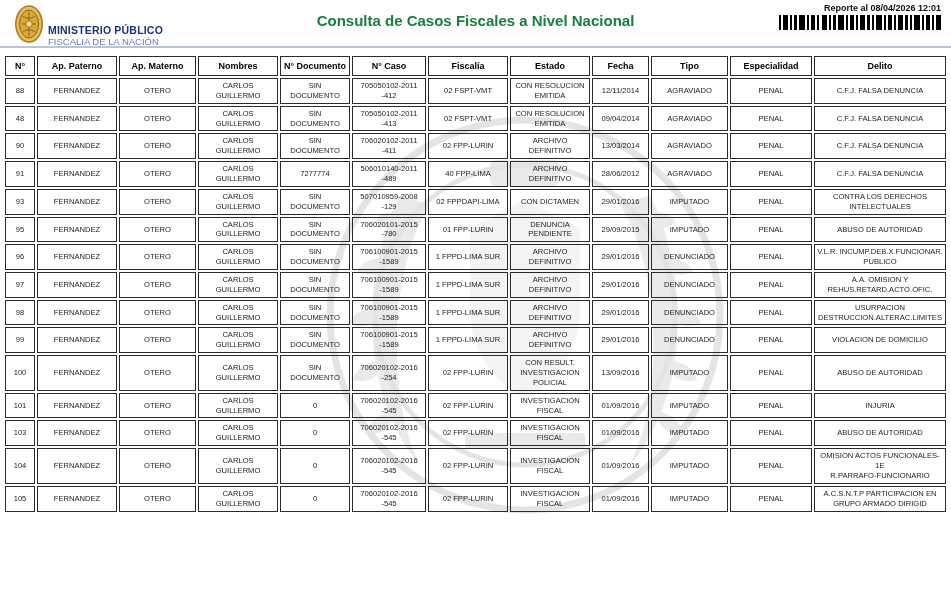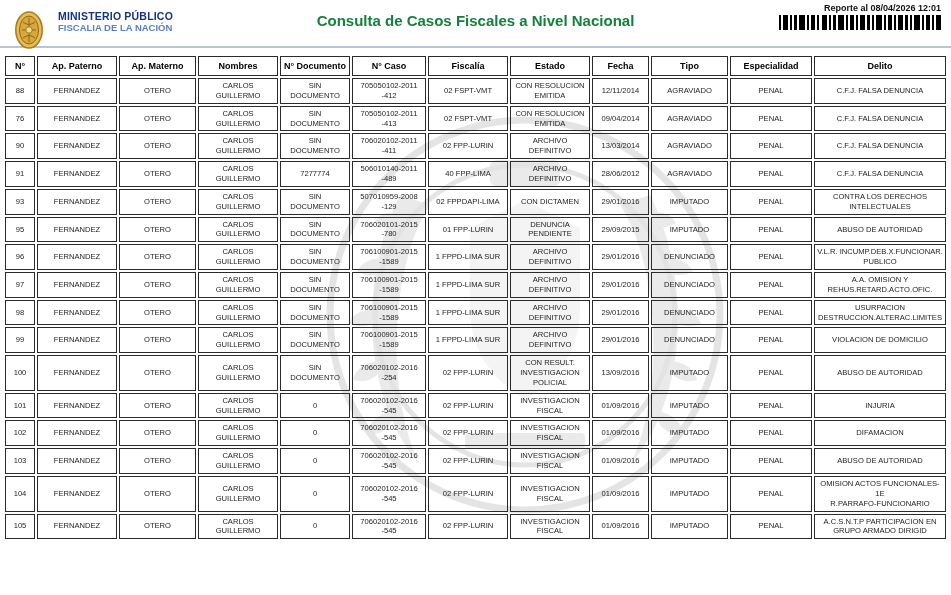--- a/index.html
+++ b/index.html
@@ -3,24 +3,24 @@
 <meta charset="utf-8">
 <style>
   * { margin:0; padding:0; box-sizing:border-box; }
   html,body { width:951px; height:595px; background:#fff; overflow:hidden;
     font-family:"Liberation Sans","DejaVu Sans",sans-serif; color:#222; }
   .page { position:relative; width:951px; height:595px; }
 
   
   .header { position:relative; height:48px; padding:4px 8px 0 8px;
     border-bottom:2px solid #b9c4d4; z-index:2; }
-  .brand { position:absolute; left:14px; top:11px; display:flex; align-items:flex-start; gap:14px; }
+  .brand { position:absolute; left:14px; top:5px; display:flex; align-items:flex-end; gap:4px; }
   .brand-text { line-height:1.1; }
   .brand-title { font-size:10.5px; font-weight:bold; color:#16337f; letter-spacing:.2px; }
-  .brand-sub { font-size:9.5px; color:#5b7fc4;font-weight:bold; }
+  .brand-sub { font-size:9.5px; color:#5b7fc4; }
   .page-title { text-align:center; font-size:15px; font-weight:bold; padding-top:8px; color:#15803d; }
   .report-block { position:absolute; right:10px; top:3px; text-align:right; }
   .report-label { font-size:9px; font-weight:bold; color:#111; }
   .barcode { margin-top:2px; }
 
   
   .watermark { position:absolute; left:290px; top:65px; z-index:0; pointer-events:none; }
 
   
   .tbl-wrap { position:relative; z-index:1; padding:6px 3px 0 3px; }
@@ -164,21 +164,21 @@
             <td>02 FSPT-VMT</td>
             <td>CON RESOLUCION
 EMITIDA</td>
             <td>12/11/2014</td>
             <td>AGRAVIADO</td>
             <td>PENAL</td>
             <td>C.F.J. FALSA DENUNCIA</td>
           </tr>
 
           <tr>
-            <td>76</td>
+            <td>48</td>
             <td>FERNANDEZ</td>
             <td>OTERO</td>
             <td>CARLOS
 GUILLERMO</td>
             <td>SIN
 DOCUMENTO</td>
             <td>705050102-2011
 -413</td>
             <td>02 FSPT-VMT</td>
             <td>CON RESOLUCION
@@ -376,37 +376,20 @@
 -545</td>
             <td>02 FPP-LURIN</td>
             <td>INVESTIGACION
 FISCAL</td>
             <td>01/09/2016</td>
             <td>IMPUTADO</td>
             <td>PENAL</td>
             <td>INJURIA</td>
           </tr>
 
-          <tr>
-            <td>102</td>
-            <td>FERNANDEZ</td>
-            <td>OTERO</td>
-            <td>CARLOS
-GUILLERMO</td>
-            <td>0</td>
-            <td>706020102-2016
--545</td>
-            <td>02 FPP-LURIN</td>
-            <td>INVESTIGACION
-FISCAL</td>
-            <td>01/09/2016</td>
-            <td>IMPUTADO</td>
-            <td>PENAL</td>
-            <td>DIFAMACION</td>
-          </tr>
 
           <tr>
             <td>103</td>
             <td>FERNANDEZ</td>
             <td>OTERO</td>
             <td>CARLOS
 GUILLERMO</td>
             <td>0</td>
             <td>706020102-2016
 -545</td>

